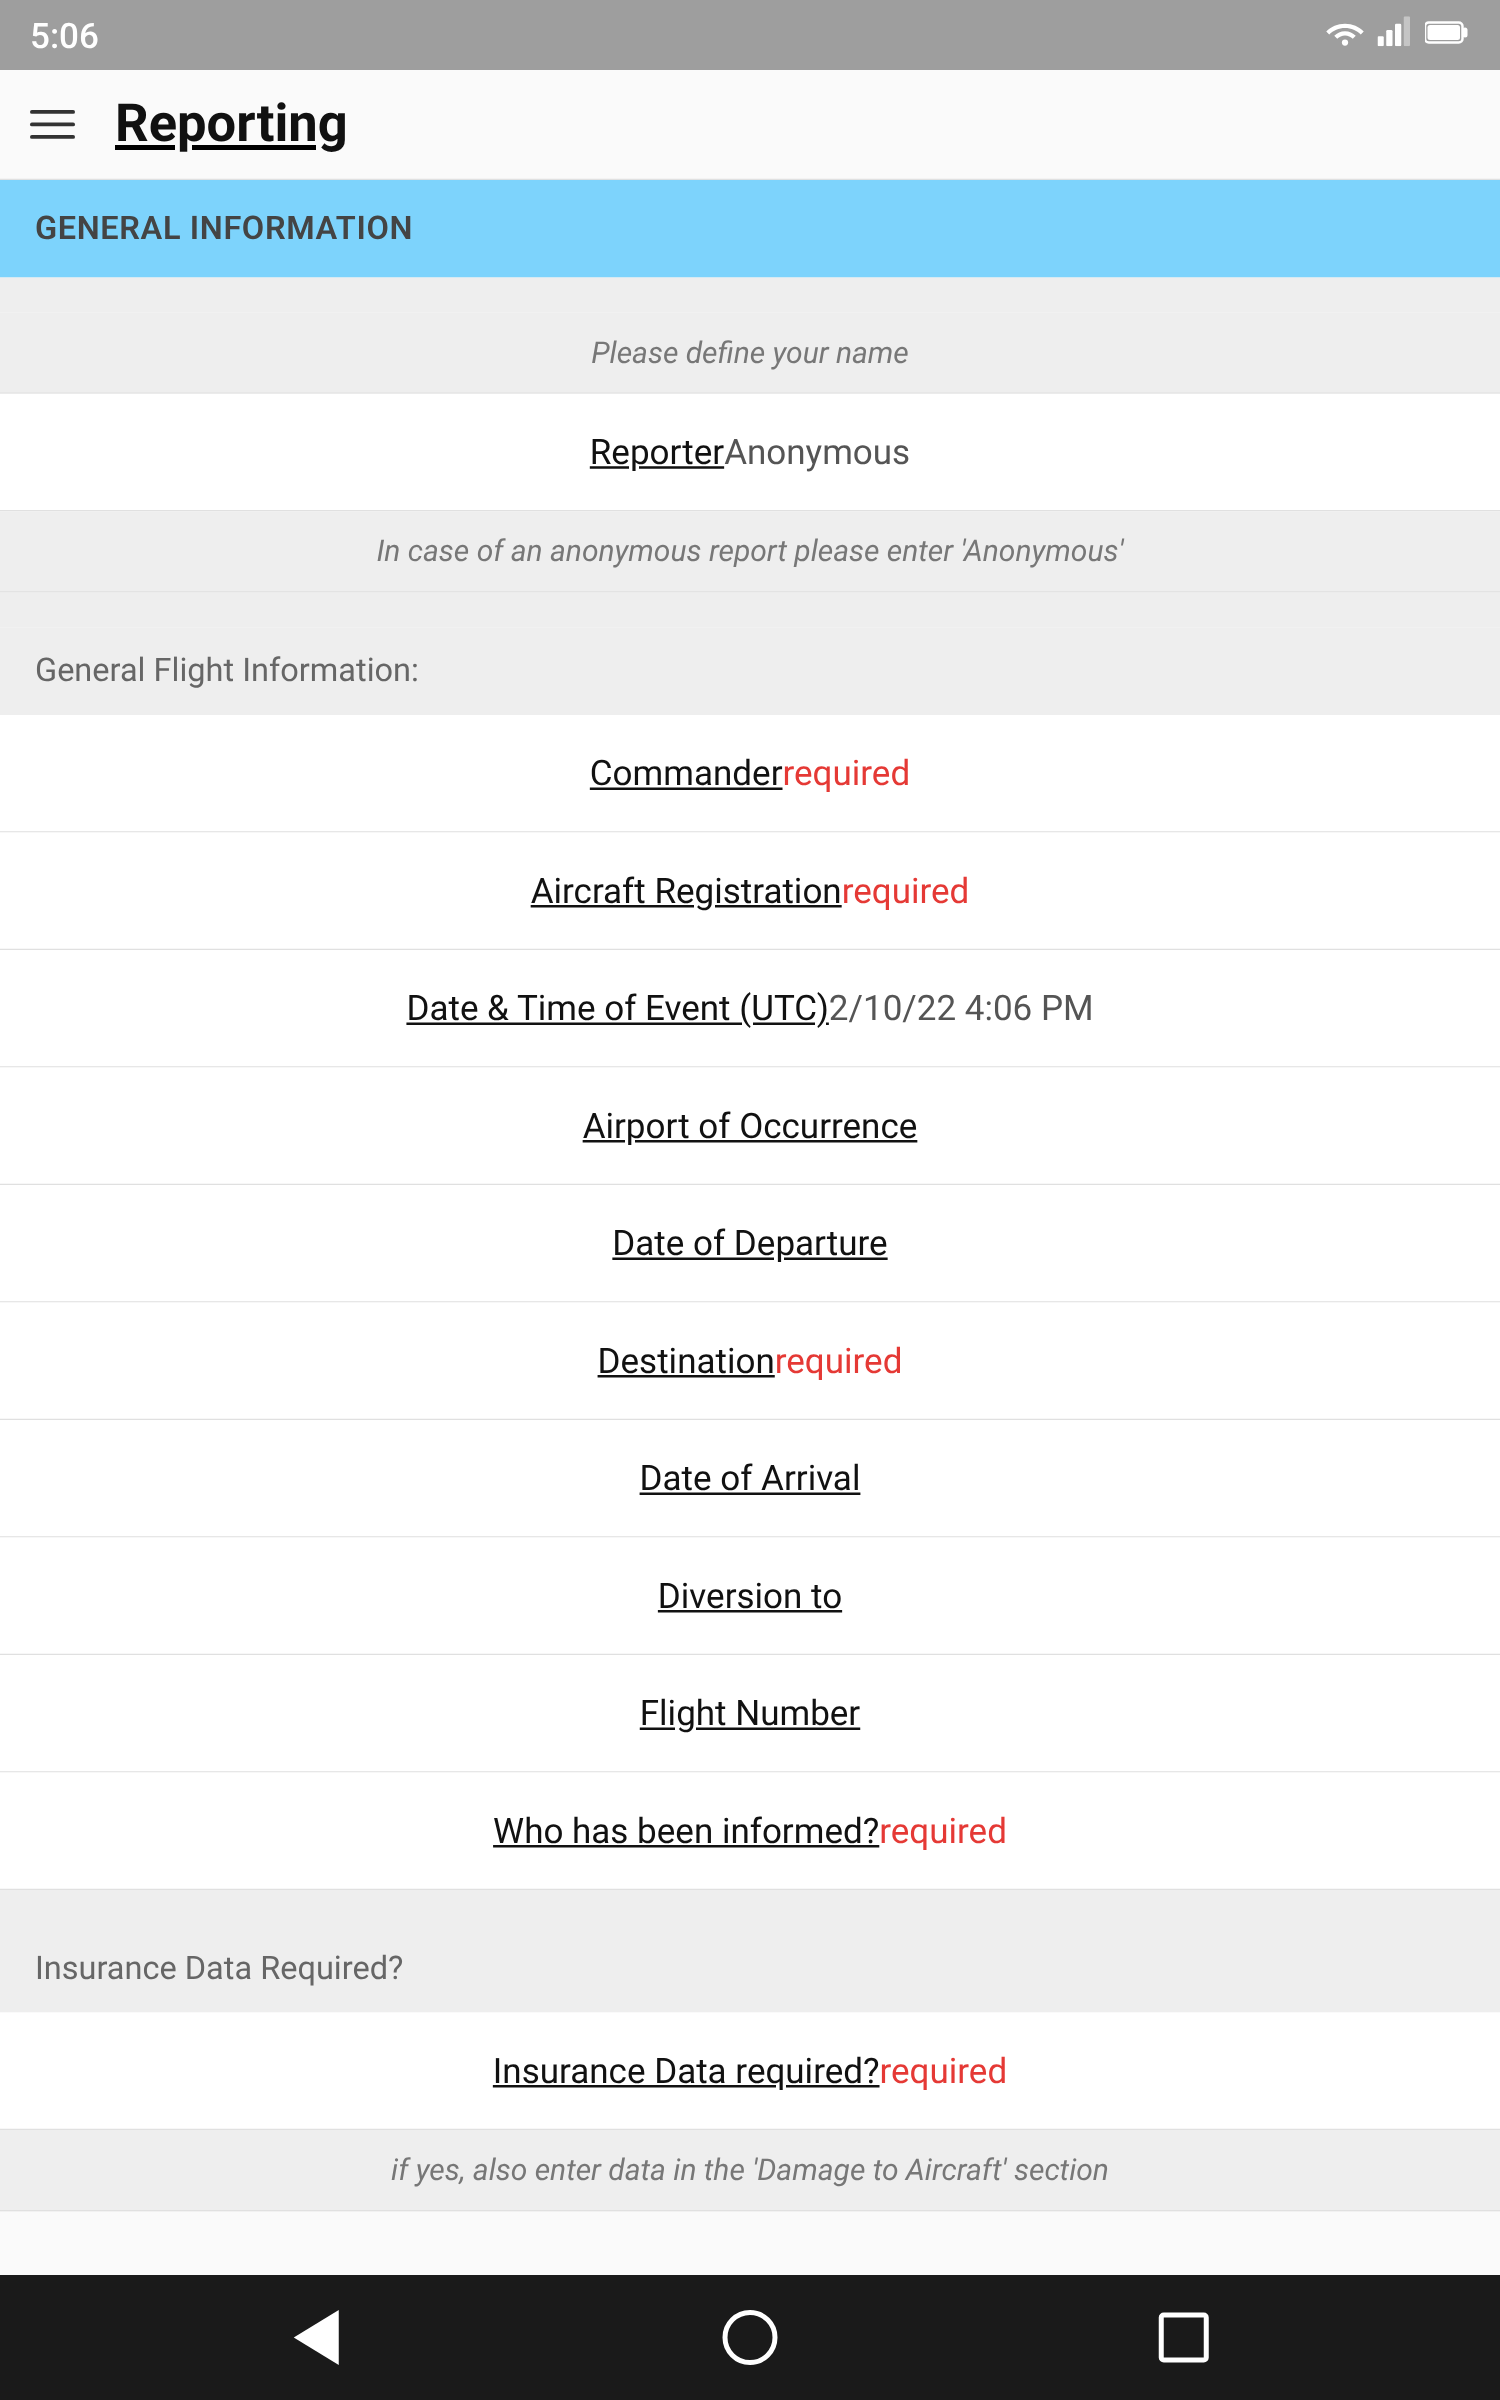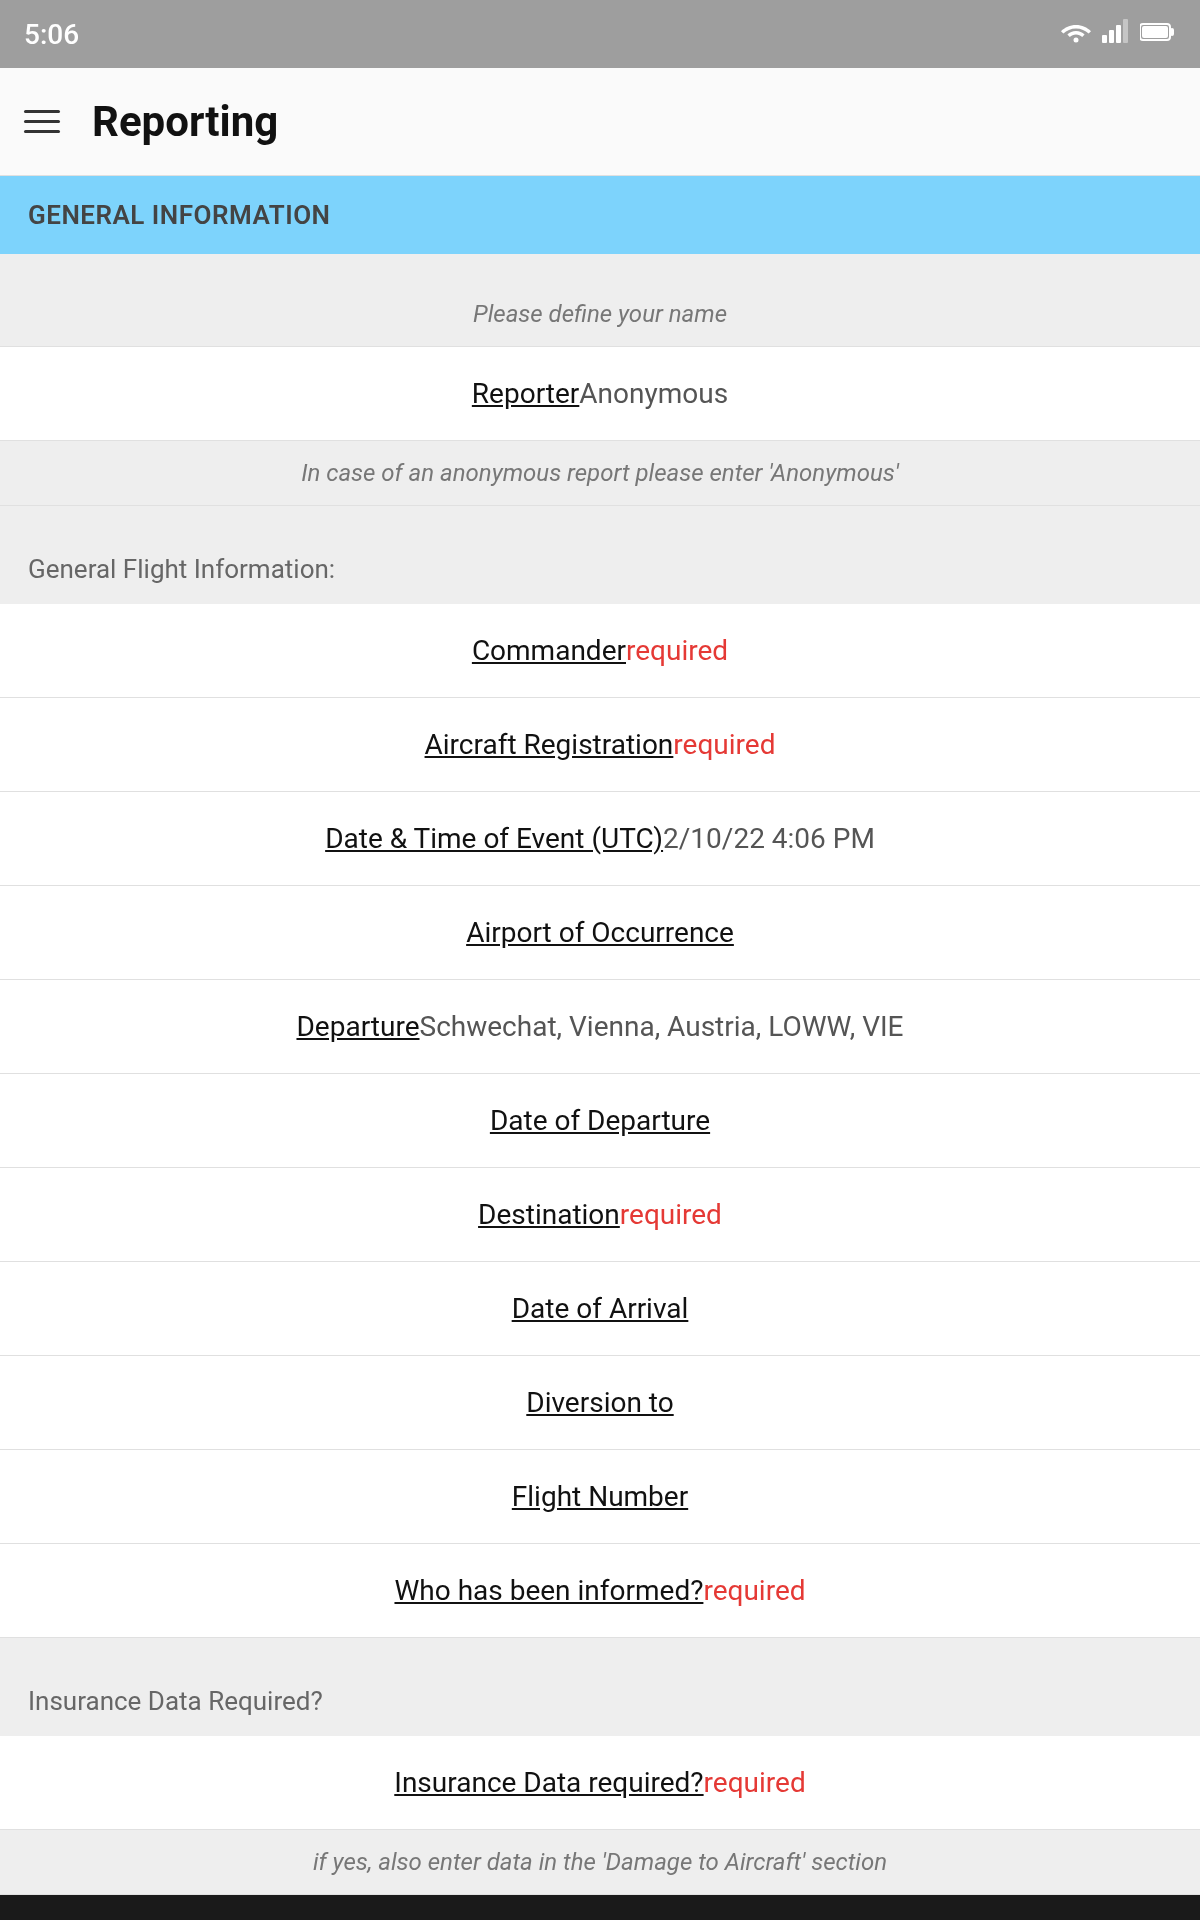--- a/index.html
+++ b/index.html
@@ -10,21 +10,21 @@
       background: #f5f5f5;
       width: 1200px;
       min-height: 1920px;
       display: flex;
       flex-direction: column;
     }
 
     
     .status-bar {
       background: #9e9e9e;
-      height: 68px;
+      height: 56px;
       display: flex;
       align-items: center;
       justify-content: space-between;
       padding: 0 24px;
       color: white;
       font-size: 28px;
       font-weight: 500;
     }
 
     .status-left {
@@ -39,26 +39,27 @@
       gap: 10px;
     }
 
     .status-icon {
       font-size: 24px;
     }
 
     
     .app-bar {
       background: #fafafa;
-      height: 108px;
+      height: 88px;
       display: flex;
       align-items: center;
       padding: 0 24px;
       border-bottom: 1px solid #e0e0e0;
       gap: 32px;
+      text-decoration: underline;
     }
 
     .hamburger-icon {
       font-size: 32px;
       color: #333;
       cursor: pointer;
       display: flex;
       flex-direction: column;
       gap: 7px;
     }
@@ -266,24 +267,20 @@
       <span class="form-value required">required</span>
     </div>
     <div class="form-row">
       <span class="form-label">Date &amp; Time of Event (UTC)</span>
       <span class="form-value">2/10/22 4:06 PM</span>
     </div>
     <div class="form-row">
       <span class="form-label">Airport of Occurrence</span>
     </div>
     <div class="form-row">
-      <span class="form-label">Departure</span>
-      <span class="form-value">Schwechat, Vienna, Austria, LOWW, VIE</span>
-    </div>
-    <div class="form-row">
       <span class="form-label">Date of Departure</span>
     </div>
     <div class="form-row">
       <span class="form-label">Destination</span>
       <span class="form-value required">required</span>
     </div>
     <div class="form-row">
       <span class="form-label">Date of Arrival</span>
     </div>
     <div class="form-row">

